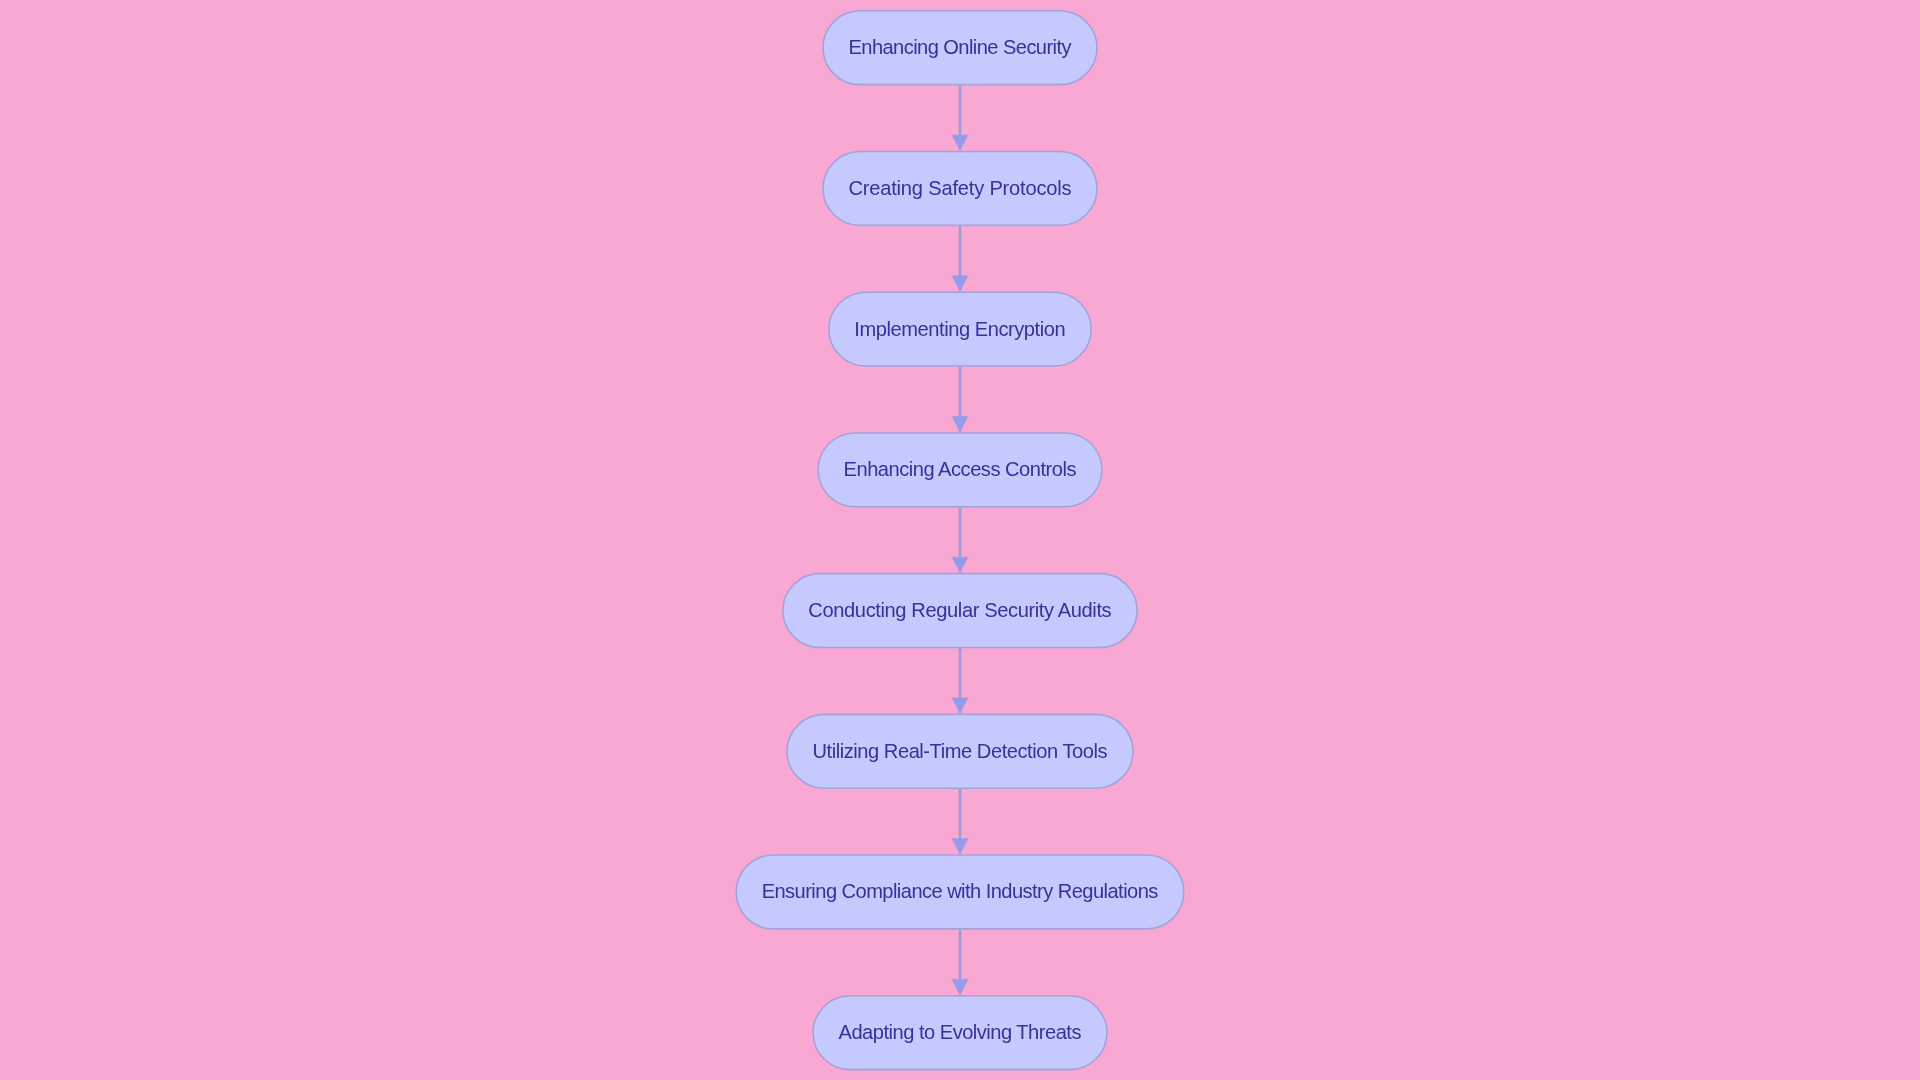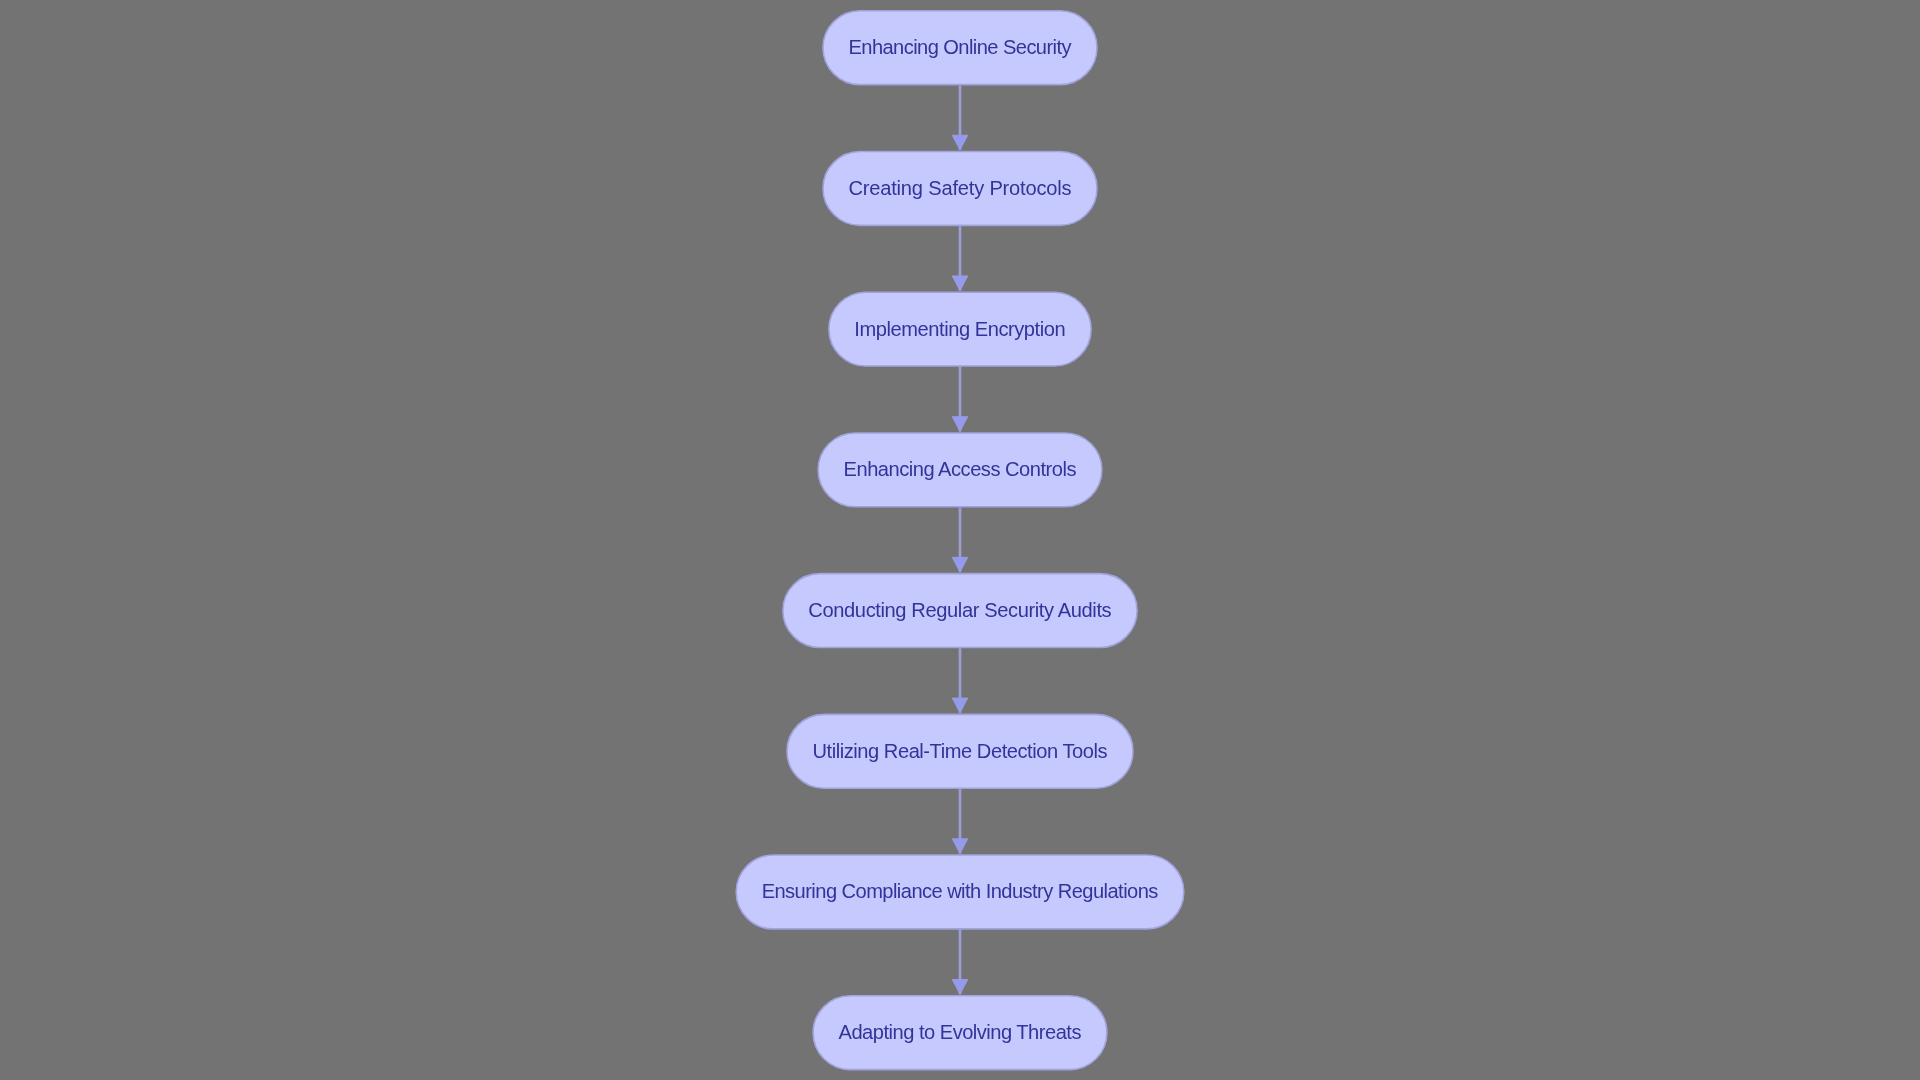--- a/index.html
+++ b/index.html
@@ -8,21 +8,21 @@
     padding: 0;
     width: 1920px;
     height: 1080px;
     background: #ffffff;
     overflow: hidden;
   }
   #diagram {
     position: relative;
     width: 1920px;
     height: 1080px;
-    background: #737373;
+    background: #f9a8d4;
   }
   #graph {
     position: absolute;
     left: 0;
     top: 0;
     width: 1920px;
     height: 1080px;
     display: block;
   }
   .node-shape {

